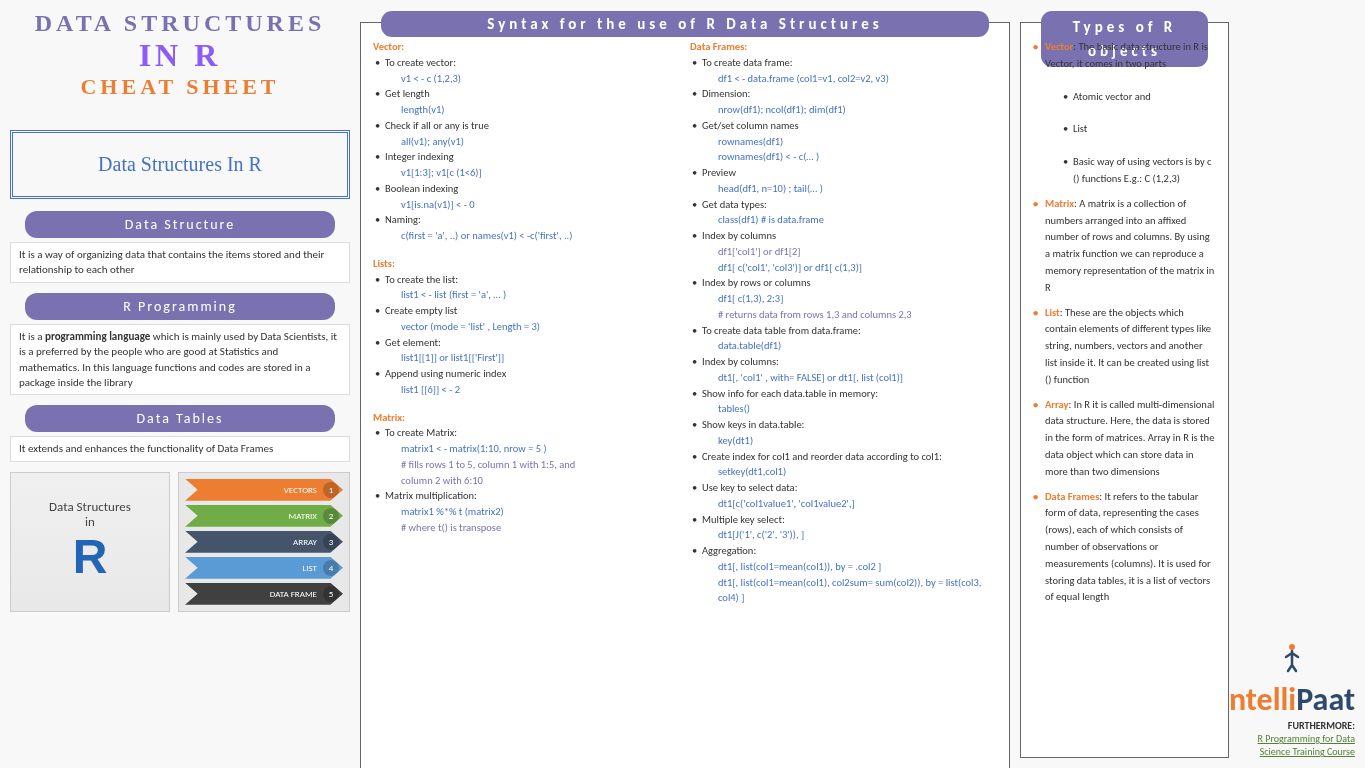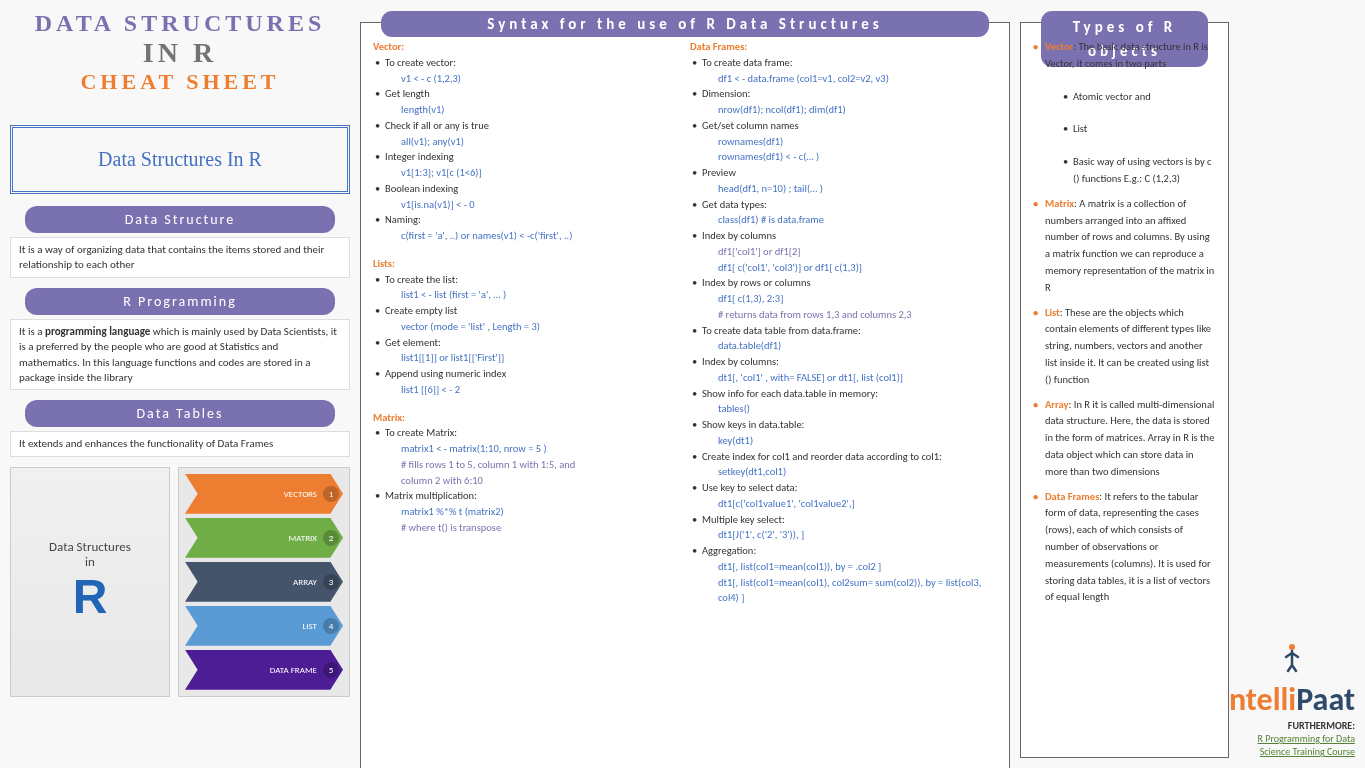--- a/index.html
+++ b/index.html
@@ -19,21 +19,21 @@
     flex-shrink: 0;
     padding-right: 10px;
   }
   .main-title {
     text-align: center;
     font-family: 'Georgia', serif;
     letter-spacing: 4px;
     margin-bottom: 8px;
   }
   .main-title .line1 { color: #7a72b0; font-size: 24px; font-weight: bold; }
-  .main-title .line2 { color: #737373; font-size: 28px; font-weight: bold; }
+  .main-title .line2 { color: #8b5cf6; font-size: 32px; font-weight: bold; }
   .main-title .line3 { color: #ed7d31; font-size: 22px; font-weight: bold; }
   .subtitle-box {
     border: 3px double #4472c4;
     padding: 20px;
     text-align: center;
     color: #4472c4;
     font-size: 20px;
     font-family: Liberation Serif, serif;
     margin-bottom: 12px;
     margin-top: 30px;
@@ -98,37 +98,37 @@
     gap: 4px;
     padding: 6px;
   }
   .chev {
     display: flex;
     align-items: center;
     justify-content: flex-end;
     color: white;
     font-size: 9px;
     padding: 2px 4px;
-    height: 40px;
+    height: 22px;
     position: relative;
   }
   .chev .num {
     background: rgba(0,0,0,0.2);
     border-radius: 50%;
     width: 16px; height: 16px;
     display: inline-flex;
     align-items: center;
     justify-content: center;
     margin-left: 6px;
   }
   .chev-1 { background: #ed7d31; clip-path: polygon(0 0, 92% 0, 100% 50%, 92% 100%, 0 100%, 8% 50%); }
   .chev-2 { background: #70ad47; clip-path: polygon(0 0, 92% 0, 100% 50%, 92% 100%, 0 100%, 8% 50%); }
   .chev-3 { background: #44546a; clip-path: polygon(0 0, 92% 0, 100% 50%, 92% 100%, 0 100%, 8% 50%); }
   .chev-4 { background: #5b9bd5; clip-path: polygon(0 0, 92% 0, 100% 50%, 92% 100%, 0 100%, 8% 50%); }
-  .chev-5 { background: #4c1d95; clip-path: polygon(0 0, 92% 0, 100% 50%, 92% 100%, 0 100%, 8% 50%); }
+  .chev-5 { background: #404040; clip-path: polygon(0 0, 92% 0, 100% 50%, 92% 100%, 0 100%, 8% 50%); }
 
   .mid-box, .right-box {
     border: 1px solid #666;
     background: white;
     position: relative;
     margin-top: 12px;
     padding: 8px 12px;
   }
   .box-banner {
     position: absolute;

